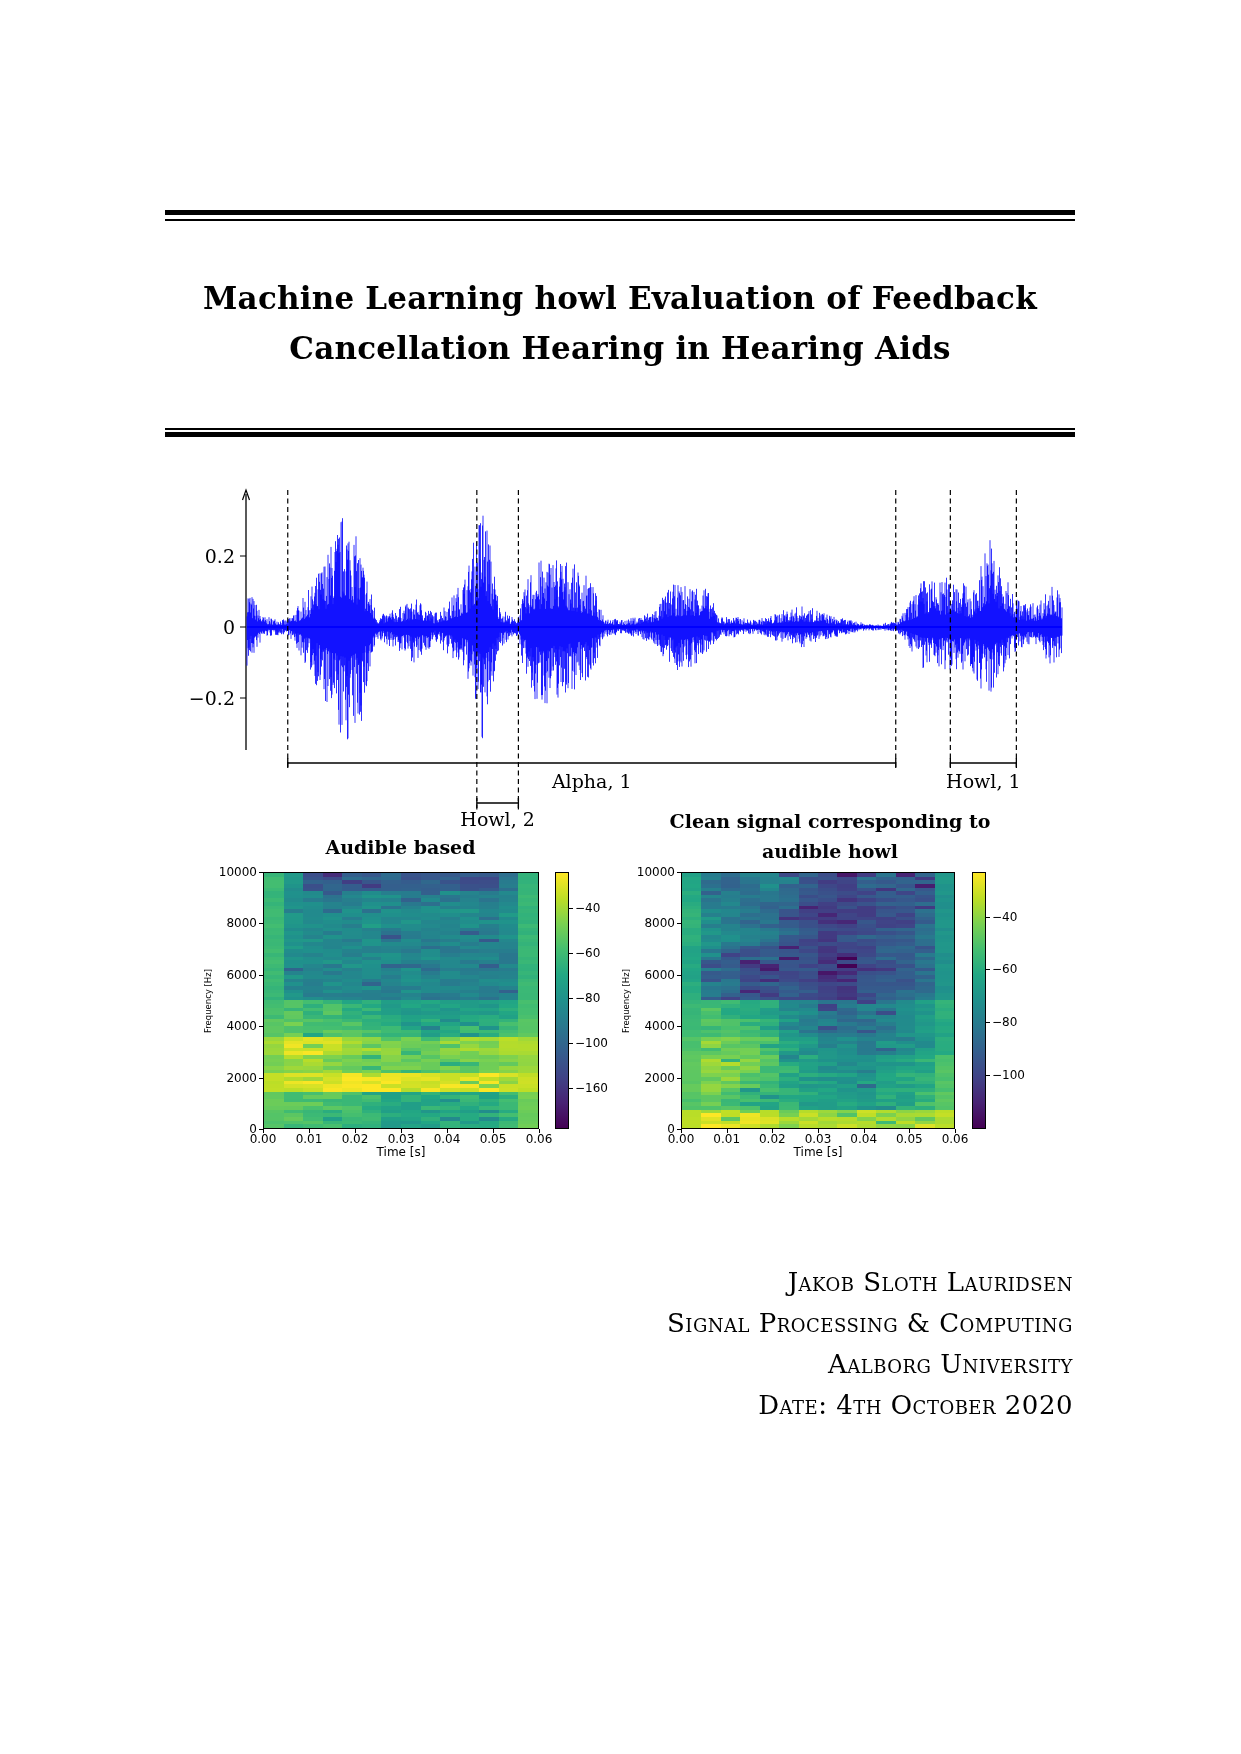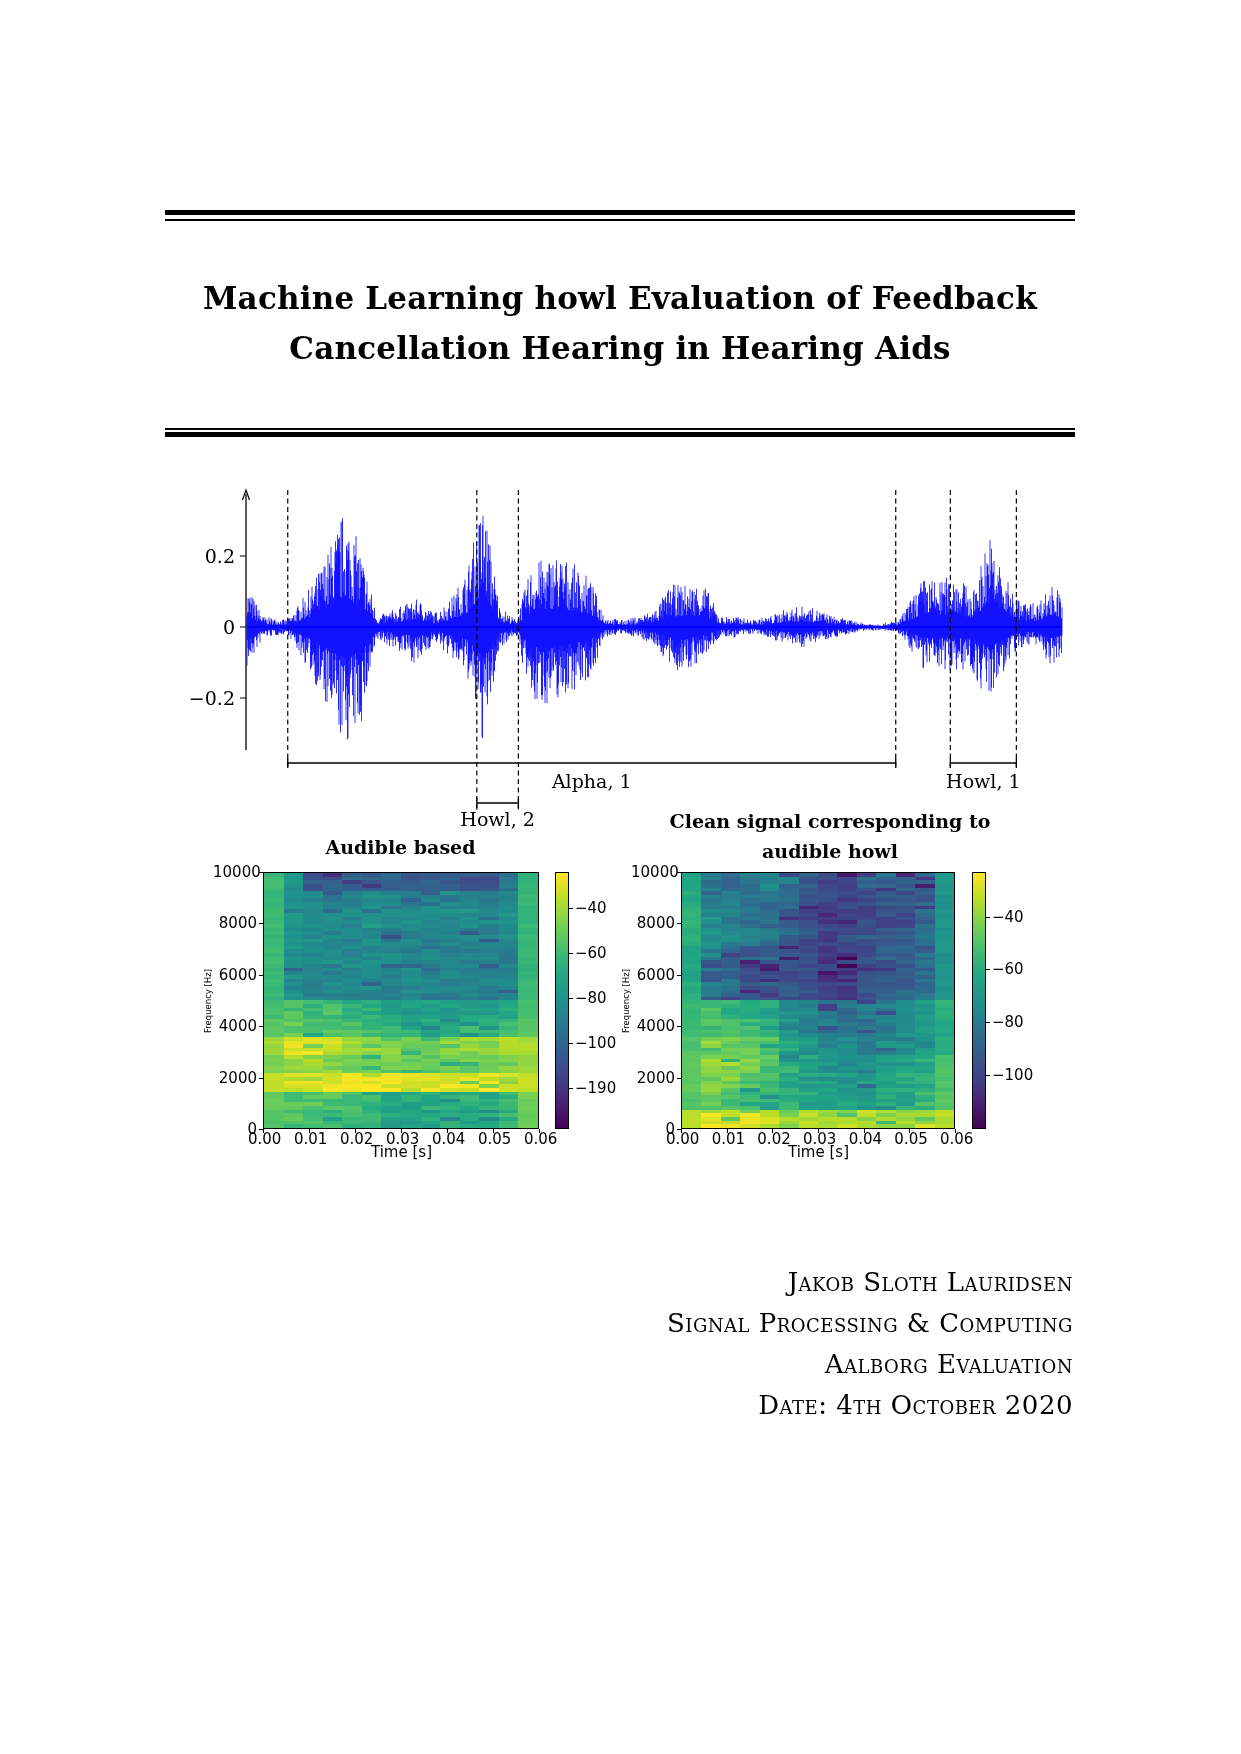--- a/index.html
+++ b/index.html
@@ -4,21 +4,21 @@
 <style>
   html,body{margin:0;padding:0;background:#fff;}
   body{width:1241px;height:1754px;position:relative;overflow:hidden;font-family:"DejaVu Serif","Liberation Serif",serif;color:#000;}
   .abs{position:absolute;}
   .rule{position:absolute;left:165px;width:910px;background:#000;}
   .title{position:absolute;left:165px;width:910px;text-align:center;font-family:"DejaVu Serif",serif;font-weight:bold;font-size:31px;line-height:50px;top:273px;letter-spacing:0.2px;}
   svg text{font-family:"DejaVu Serif",serif;}
   .spec{position:absolute;display:grid;border:1px solid #000;box-sizing:border-box;}
   .spec div{width:100%;height:100%;}
   .cbar{position:absolute;border:1px solid #000;box-sizing:border-box;}
-  .tick-lbl{position:absolute;font-family:"DejaVu Sans",sans-serif;font-size:15px;line-height:10px;white-space:nowrap;}
+  .tick-lbl{position:absolute;font-family:"DejaVu Sans",sans-serif;font-size:12px;line-height:10px;white-space:nowrap;}
   .sp-title{position:absolute;font-family:"DejaVu Serif",serif;font-weight:bold;font-size:19px;text-align:center;line-height:30px;}
   .author{position:absolute;right:168px;top:1262px;text-align:right;font-family:"DejaVu Serif",serif;font-size:26px;line-height:41px;font-variant:small-caps;letter-spacing:0.5px;}
   .author div{white-space:nowrap;}
 </style>
 </head>
 <body>
 
 <div class="rule" style="top:210px;height:5px;"></div>
 <div class="rule" style="top:219px;height:1.5px;"></div>
 
@@ -1081,21 +1081,21 @@
     <div class="tick-lbl" style="left: 158px; width: 100px; text-align: center; top: 995.5px; transform: rotate(-90deg); transform-origin: center center; font-size: 8.5px;">Frequency [Hz]</div>
     <div style="position: absolute; background: rgb(0, 0, 0); left: 569px; top: 908px; width: 4px; height: 1px;"></div>
     <div class="tick-lbl" style="left: 575px; top: 903px;">−40</div>
     <div style="position: absolute; background: rgb(0, 0, 0); left: 569px; top: 953px; width: 4px; height: 1px;"></div>
     <div class="tick-lbl" style="left: 575px; top: 948px;">−60</div>
     <div style="position: absolute; background: rgb(0, 0, 0); left: 569px; top: 998px; width: 4px; height: 1px;"></div>
     <div class="tick-lbl" style="left: 575px; top: 993px;">−80</div>
     <div style="position: absolute; background: rgb(0, 0, 0); left: 569px; top: 1043px; width: 4px; height: 1px;"></div>
     <div class="tick-lbl" style="left: 575px; top: 1038px;">−100</div>
     <div style="position: absolute; background: rgb(0, 0, 0); left: 569px; top: 1088px; width: 4px; height: 1px;"></div>
-    <div class="tick-lbl" style="left: 575px; top: 1083px;">−190</div>
+    <div class="tick-lbl" style="left: 575px; top: 1083px;">−160</div>
   </div>
 <div id="cbar1" class="cbar" style="left: 555px; top: 872px; width: 14px; height: 257px; background: linear-gradient(rgb(253, 231, 37) 0%, rgb(189, 222, 38) 10%, rgb(121, 209, 81) 20%, rgb(68, 190, 112) 30%, rgb(34, 167, 132) 40%, rgb(32, 144, 140) 50%, rgb(41, 120, 142) 60%, rgb(52, 94, 141) 70%, rgb(64, 67, 135) 80%, rgb(72, 35, 116) 90%, rgb(68, 1, 84) 100%);"></div>
 
 <div class="sp-title" style="left:640px;width:380px;top:806px;">Clean signal corresponding to audible howl</div>
 <div id="spec2" class="spec" style="left: 681px; top: 872px; width: 274px; height: 257px; grid-template-columns: repeat(14, 1fr); grid-template-rows: repeat(70, 1fr);">
     <div style="background: rgb(33, 161, 134);"></div>
     <div style="background: rgb(39, 124, 142);"></div>
     <div style="background: rgb(45, 109, 142);"></div>
     <div style="background: rgb(37, 131, 141);"></div>
     <div style="background: rgb(36, 133, 141);"></div>
@@ -2111,15 +2111,15 @@
     <div style="position: absolute; background: rgb(0, 0, 0); left: 986px; top: 1022px; width: 4px; height: 1px;"></div>
     <div class="tick-lbl" style="left: 992px; top: 1017px;">−80</div>
     <div style="position: absolute; background: rgb(0, 0, 0); left: 986px; top: 1075px; width: 4px; height: 1px;"></div>
     <div class="tick-lbl" style="left: 992px; top: 1070px;">−100</div>
   </div>
 <div id="cbar2" class="cbar" style="left: 972px; top: 872px; width: 14px; height: 257px; background: linear-gradient(rgb(253, 231, 37) 0%, rgb(189, 222, 38) 10%, rgb(121, 209, 81) 20%, rgb(68, 190, 112) 30%, rgb(34, 167, 132) 40%, rgb(32, 144, 140) 50%, rgb(41, 120, 142) 60%, rgb(52, 94, 141) 70%, rgb(64, 67, 135) 80%, rgb(72, 35, 116) 90%, rgb(68, 1, 84) 100%);"></div>
 
 <div class="author">
   <div>Jakob Sloth Lauridsen</div>
   <div>Signal Processing &amp; Computing</div>
-  <div>Aalborg Evaluation</div>
+  <div>Aalborg University</div>
   <div>Date: 4th October 2020</div>
 </div>
 
 </body></html>

